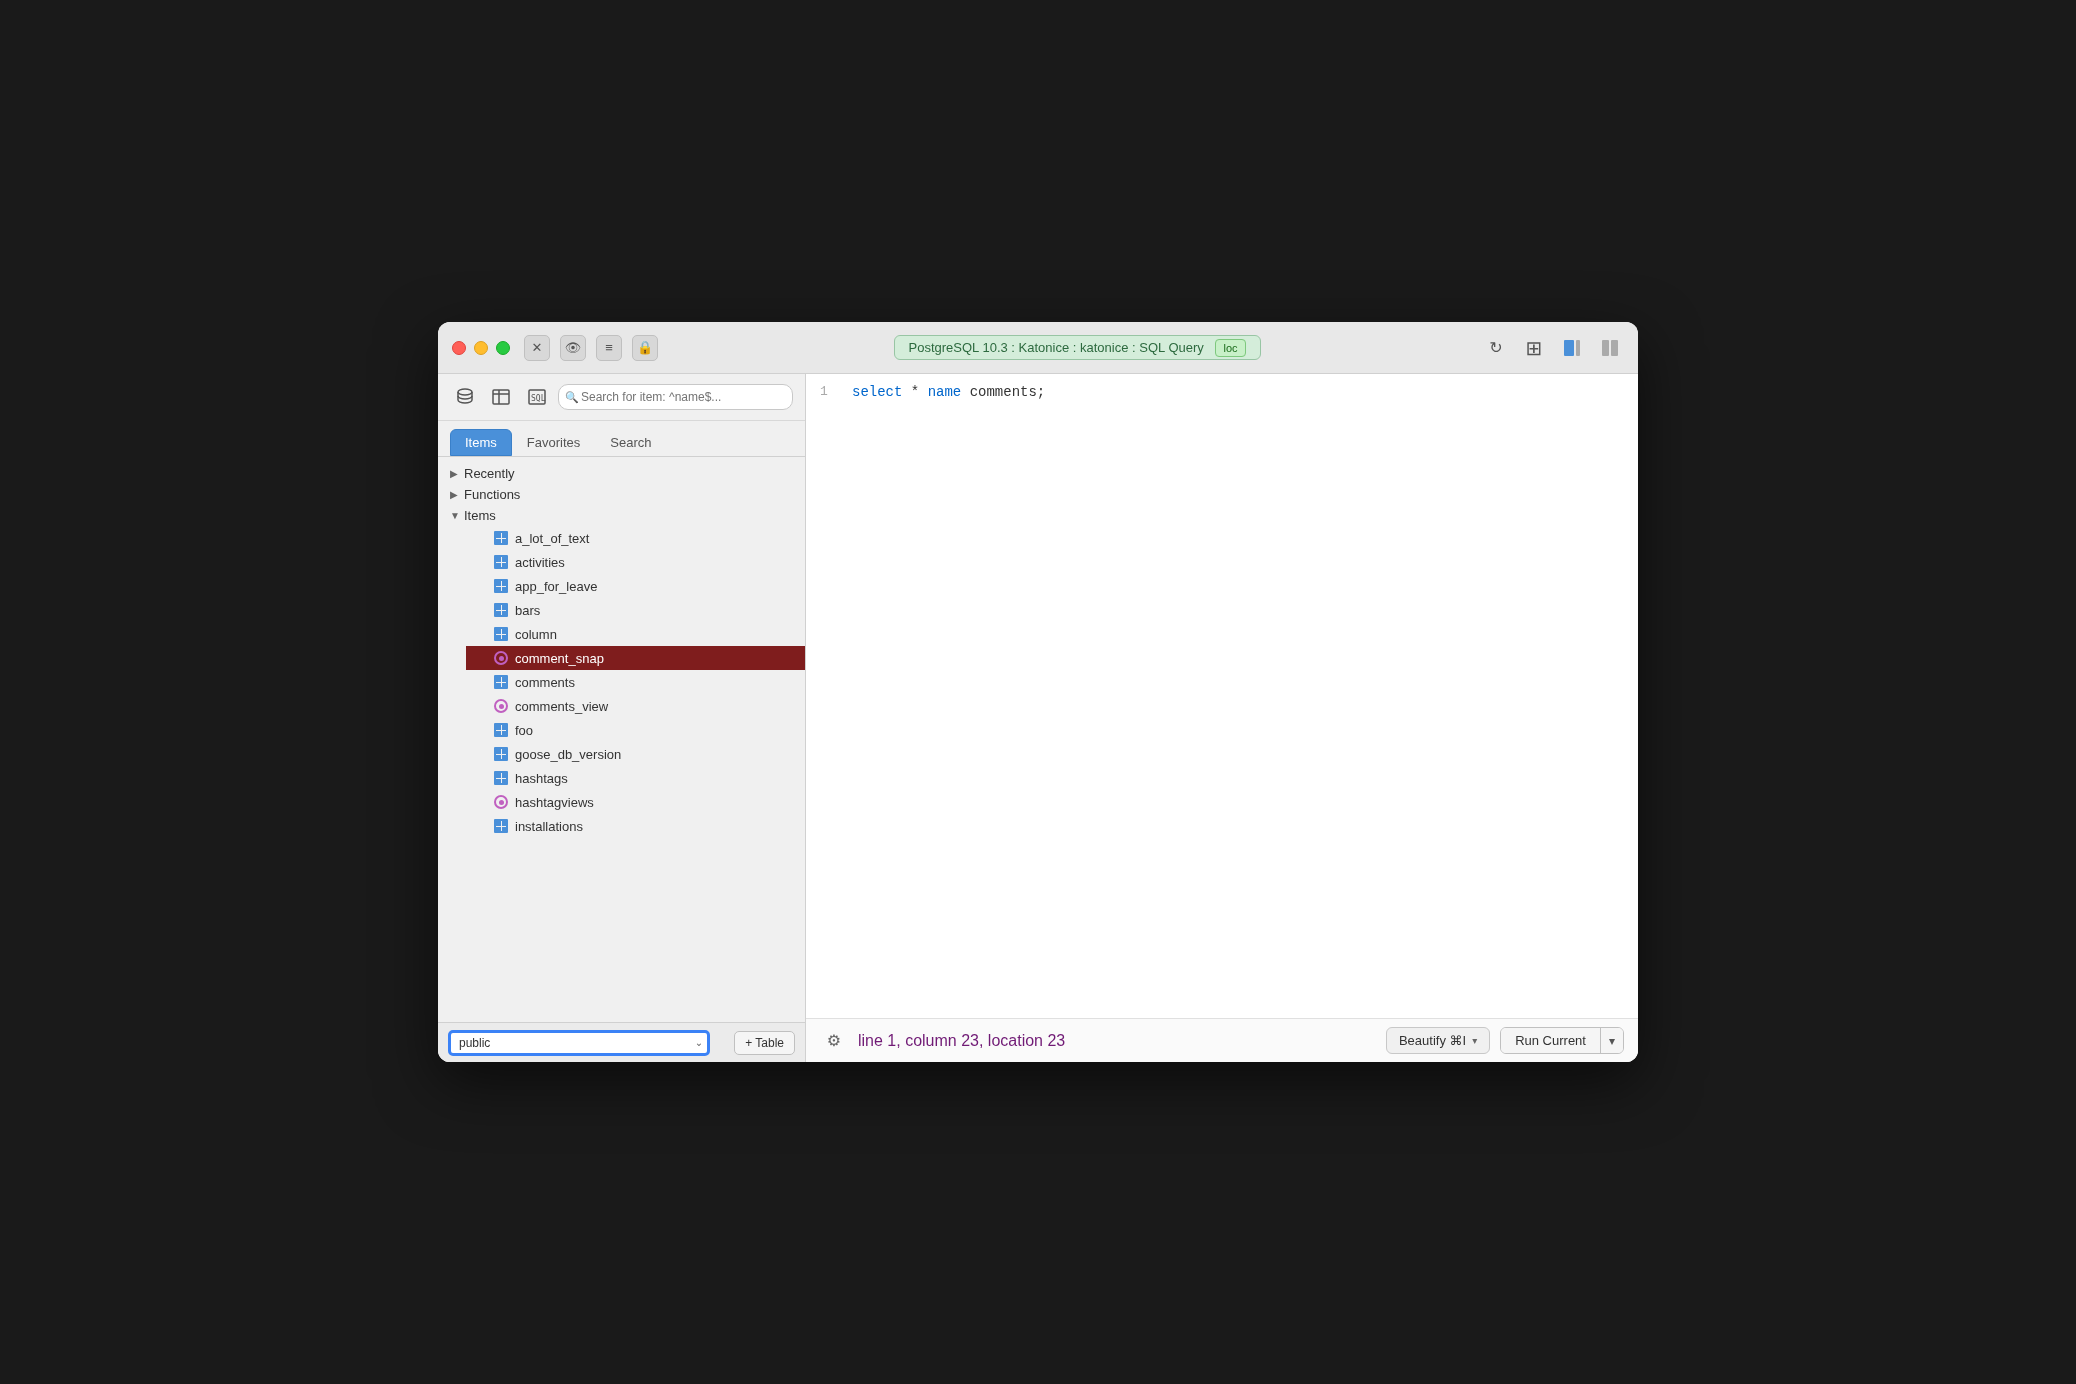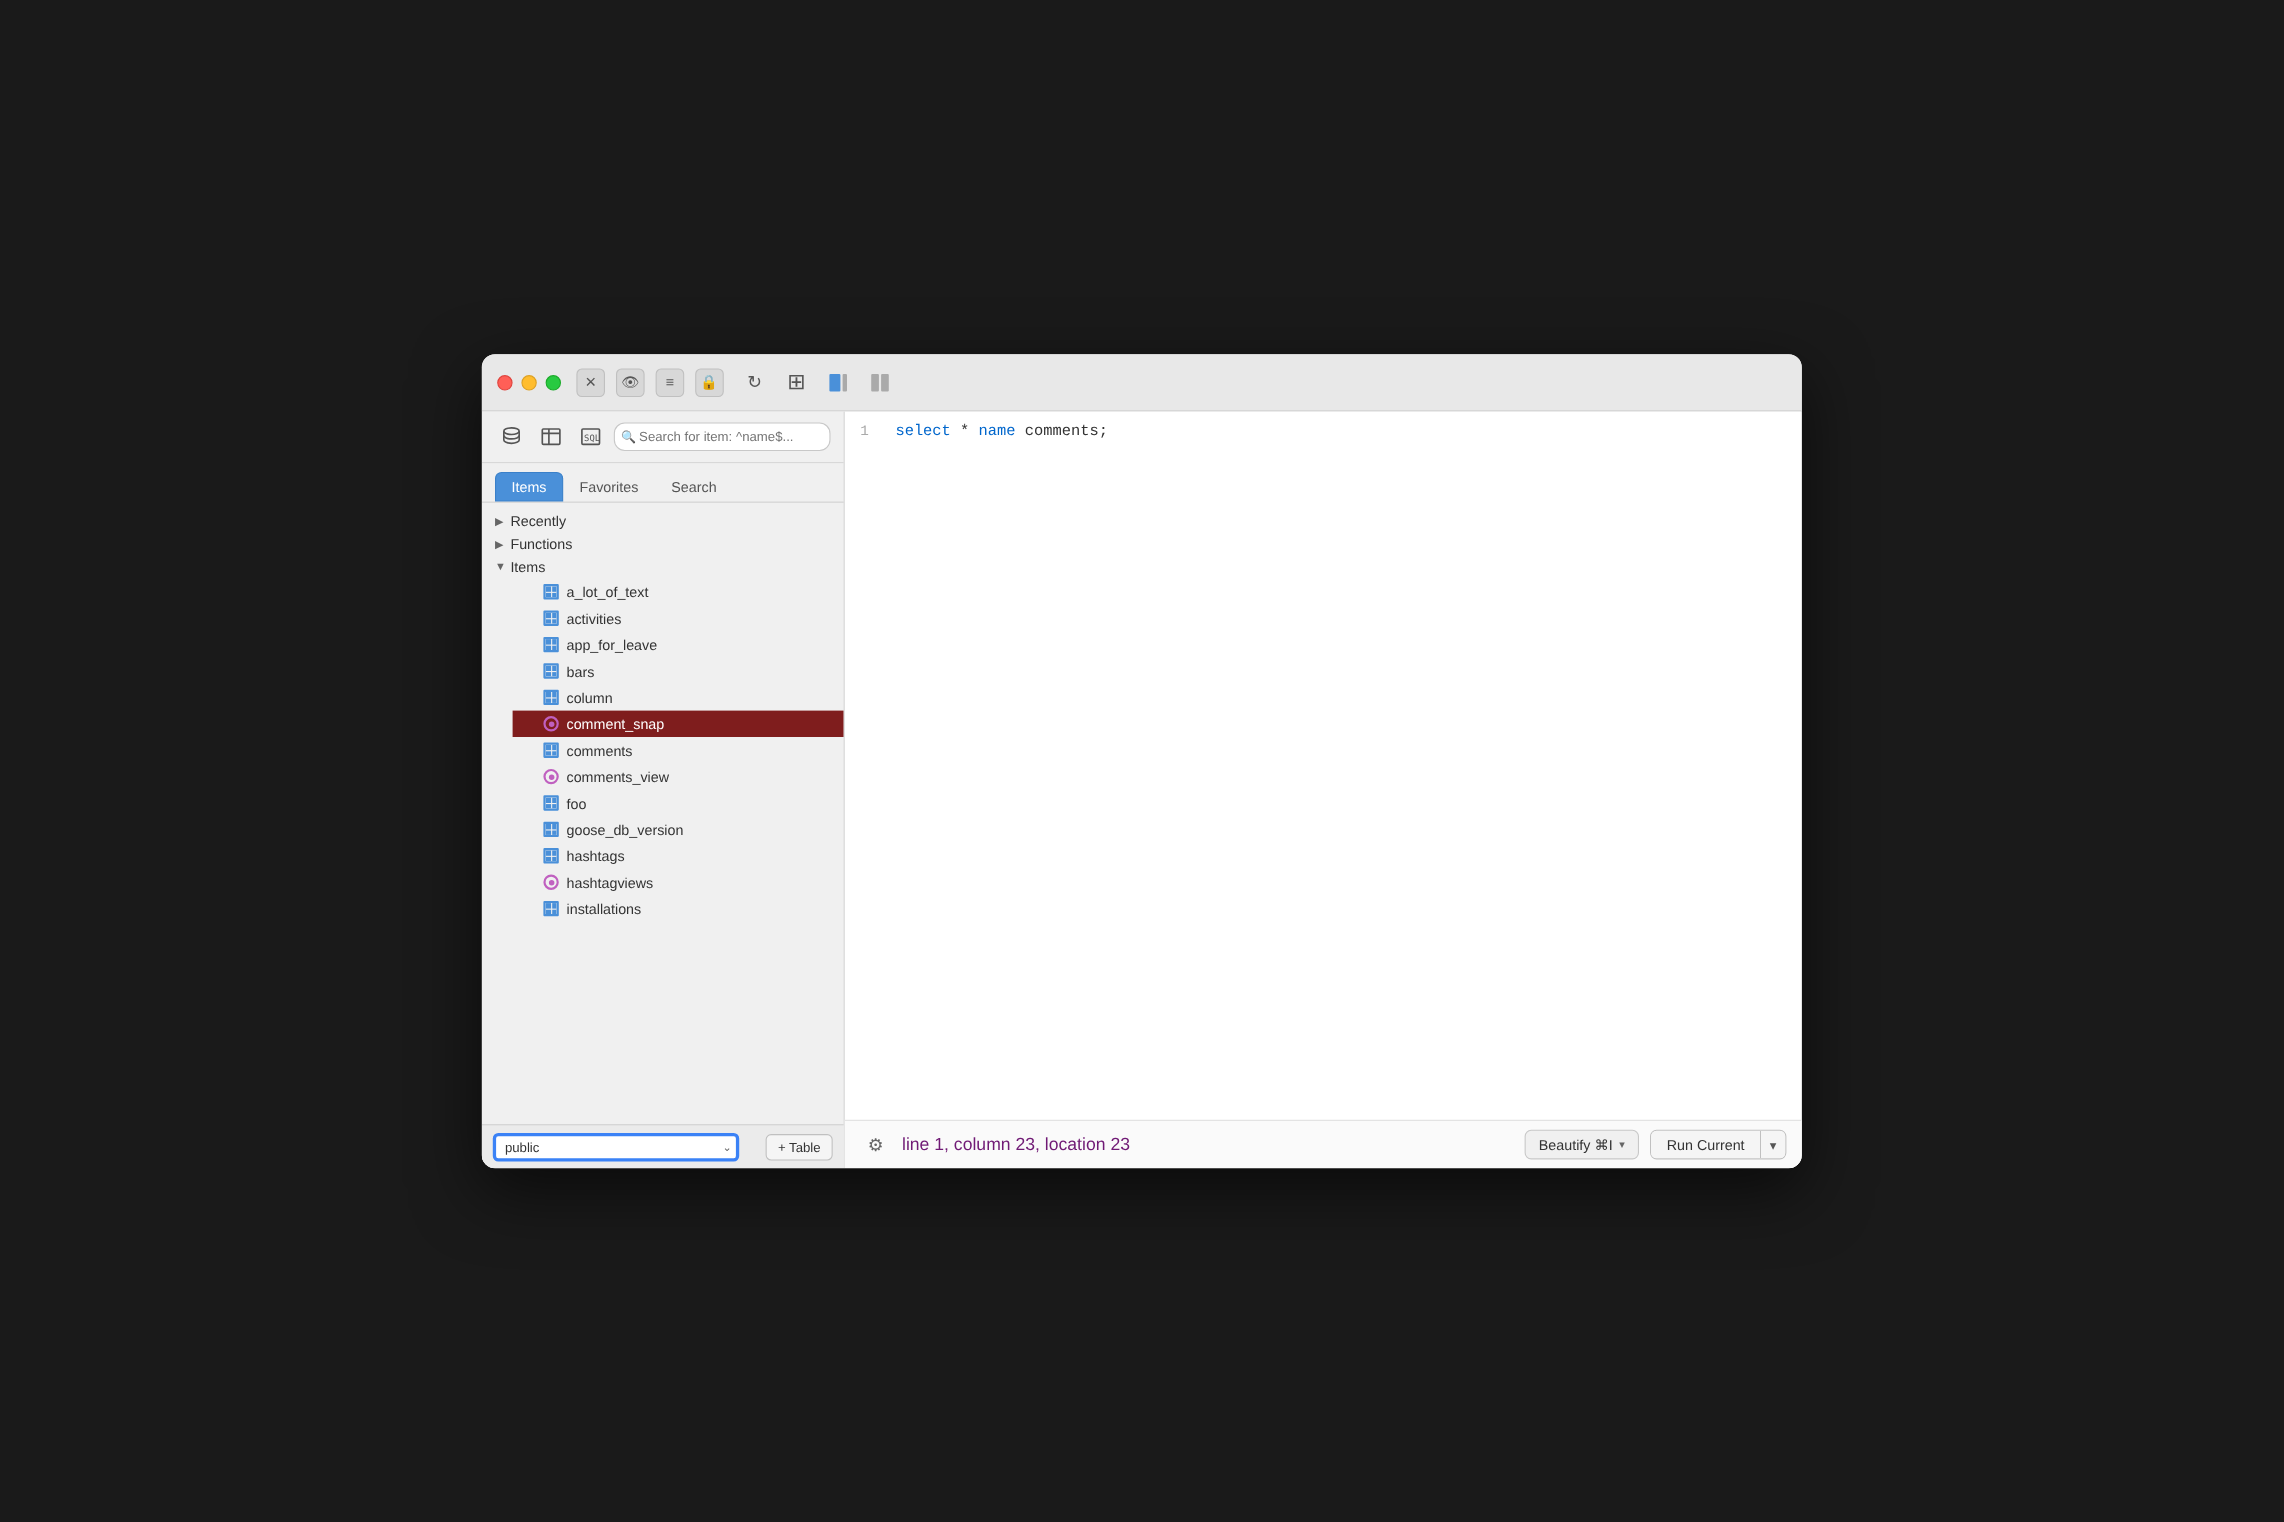--- a/index.html
+++ b/index.html
@@ -102,21 +102,21 @@
       cursor: pointer;
     }
     
     .main {
       display: flex;
       flex: 1;
       overflow: hidden;
     }
     
     .sidebar {
-      width: 330px;
+      width: 368px;
       background: #f0f0f0;
       border-right: 1px solid #d0d0d0;
       display: flex;
       flex-direction: column;
       flex-shrink: 0;
     }
     .sidebar-toolbar {
       display: flex;
       align-items: center;
       padding: 8px 12px;
@@ -390,20 +390,26 @@
       <div class="traffic-light tl-red"></div>
       <div class="traffic-light tl-yellow"></div>
       <div class="traffic-light tl-green"></div>
     </div>
     <div class="titlebar-controls">
       <div class="titlebar-btn">✕</div>
       <div class="titlebar-btn">👁</div>
       <div class="titlebar-btn">≡</div>
       <div class="titlebar-btn">🔒</div>
     </div>
+    <div class="titlebar-center">
+      <div class="connection-badge">
+        <span>PostgreSQL 10.3 : Katonice : katonice : SQL Query</span>
+        <span class="loc-badge">loc</span>
+      </div>
+    </div>
     <div class="titlebar-right">
       <div class="titlebar-icon-btn">↻</div>
       <div class="titlebar-icon-btn" style="font-size:20px;">⊞</div>
       <div class="titlebar-icon-btn">
         <svg width="18" height="18" viewBox="0 0 18 18">
           <rect x="1" y="1" width="10" height="16" rx="1" fill="#4a90d9"></rect>
           <rect x="13" y="1" width="4" height="16" rx="1" fill="#aaa"></rect>
         </svg>
       </div>
       <div class="titlebar-icon-btn">

